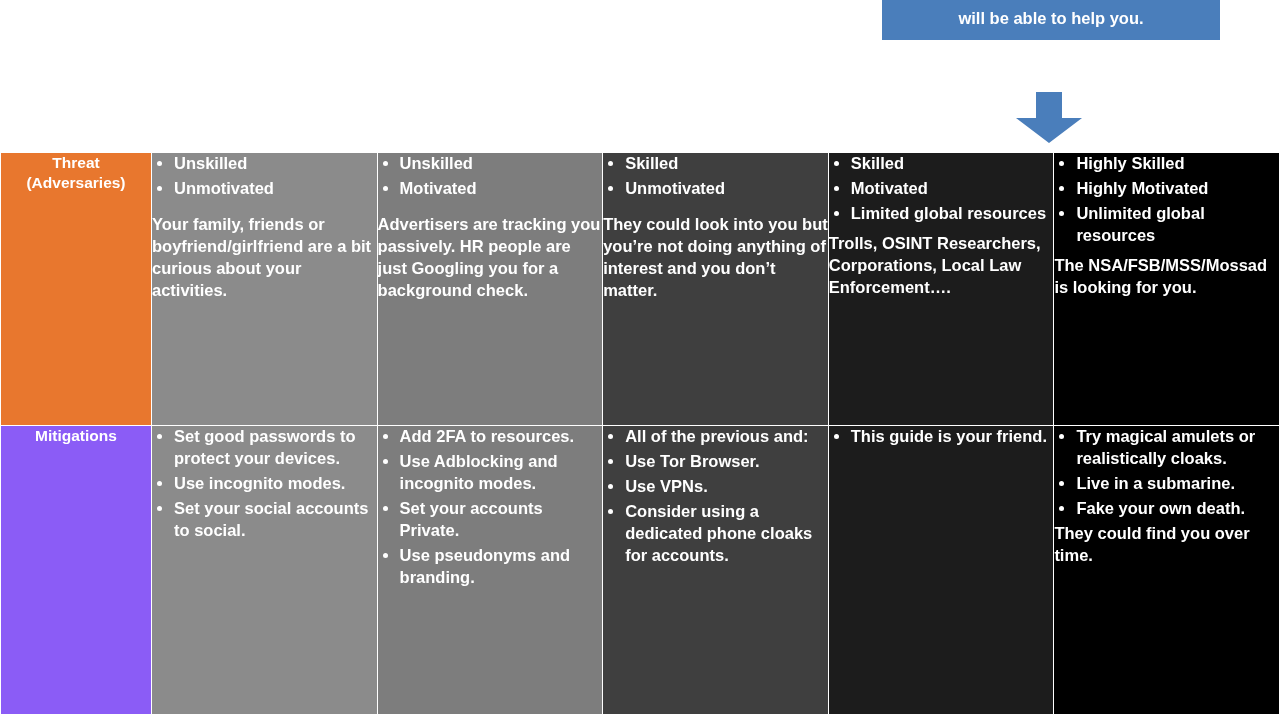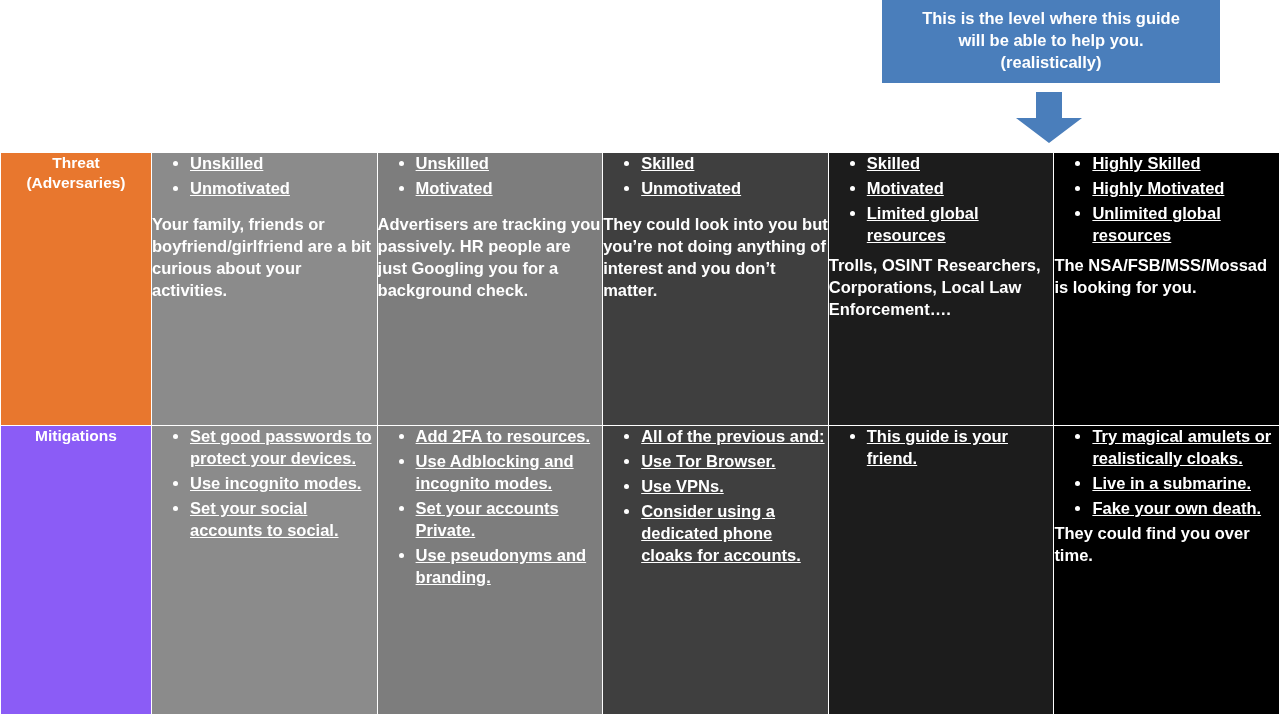--- a/index.html
+++ b/index.html
@@ -78,46 +78,43 @@
     line-height: 1.33;
   }
   .lvl1 { background: #8b8b8b; }
   .lvl2 { background: #7d7d7d; }
   .lvl3 { background: #3f3f3f; }
   .lvl4 { background: #1c1c1c; }
   .lvl5 { background: #000000; }
 
   .cell ul {
     margin: 0 0 0 0;
-    padding-left: 38px;
+    padding-left: 22px;
     list-style: disc;
-    text-decoration: underline;
   }
   .cell ul li {
     margin: 0 0 3px 0;
   }
   .cell .para {
     margin-top: 14px;
   }
   .cell .para.tight {
     margin-top: 8px;
   }
 
   
   tr.threat-row td { height: 272px; }
   tr.mitig-row td  { height: 288px; }
 </style>
 </head>
 <body>
 
 <div id="callout-wrap">
   <div id="callout-box">
-    <div>This is the level where this guide</div>
     <div>will be able to help you.</div>
-    <div>(realistically)</div>
   </div>
   <svg id="callout-arrow" viewBox="0 0 70 52" xmlns="http://www.w3.org/2000/svg">
     <polygon points="22,0 48,0 48,26 68,26 35,51 2,26 22,26" fill="#4a7ebb"></polygon>
   </svg>
 </div>
 
 <table id="matrix">
   <tbody>
       <tr class="threat-row">
     <td class="rowhead threat">

